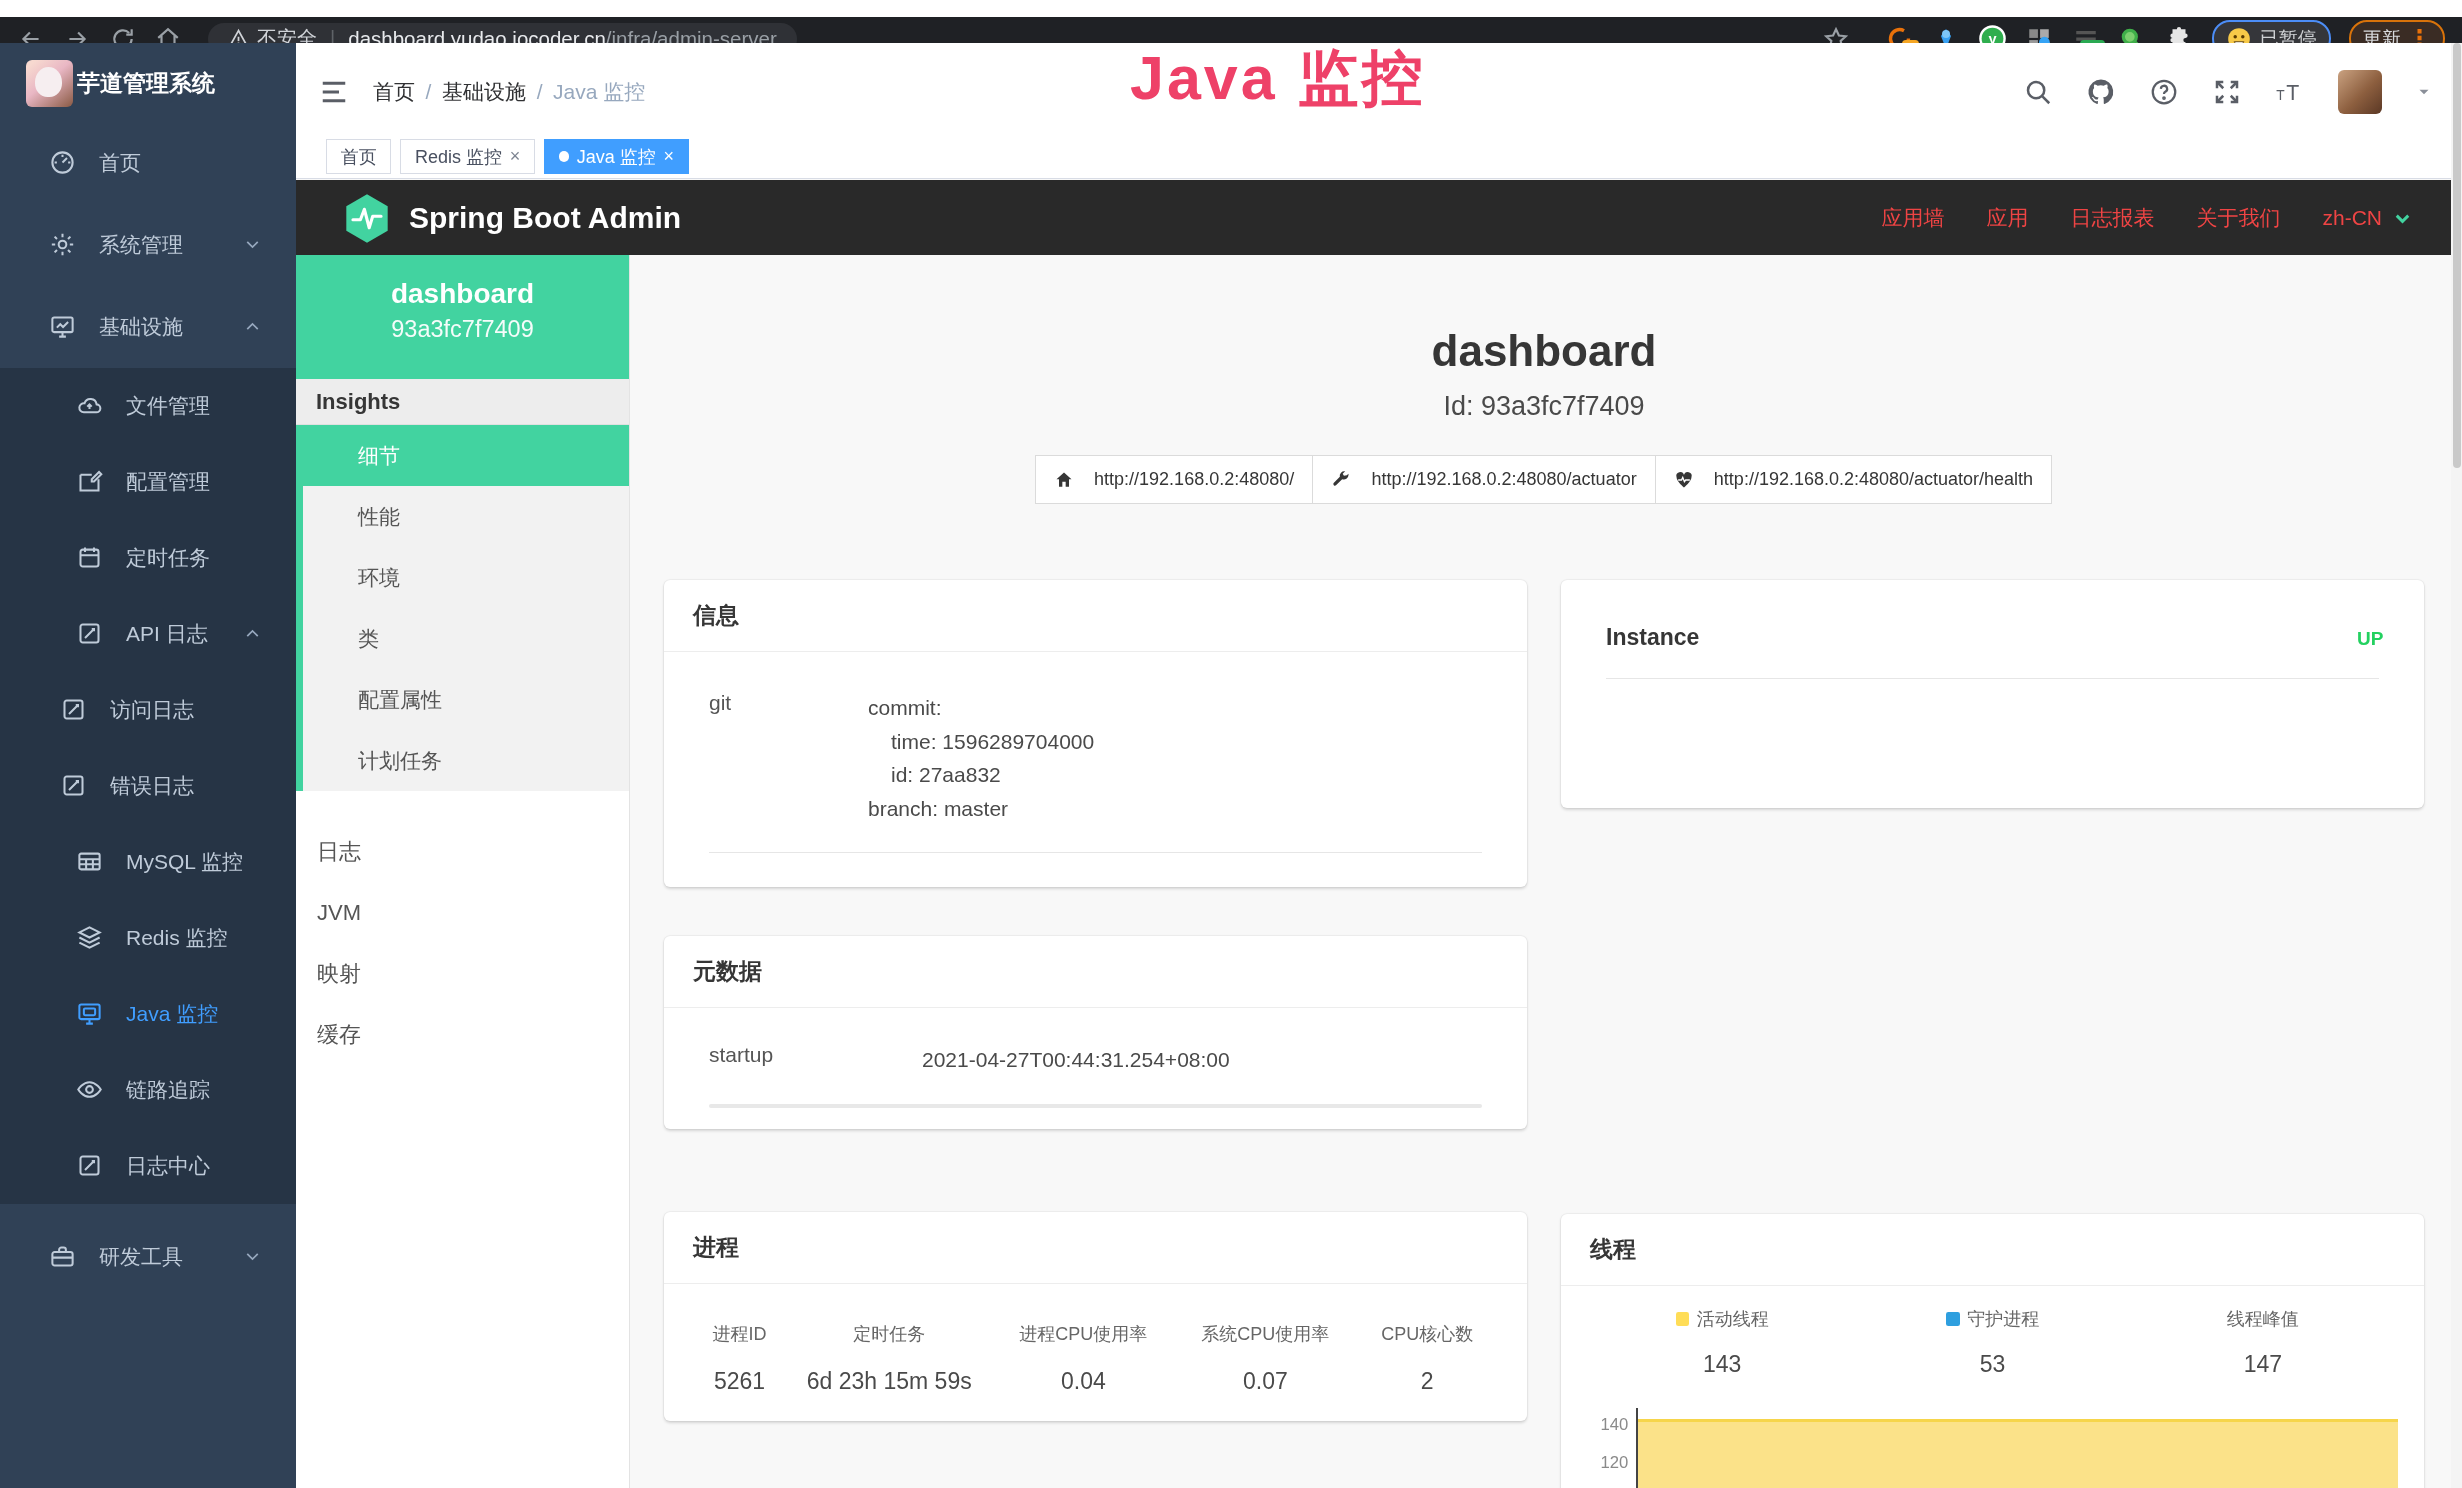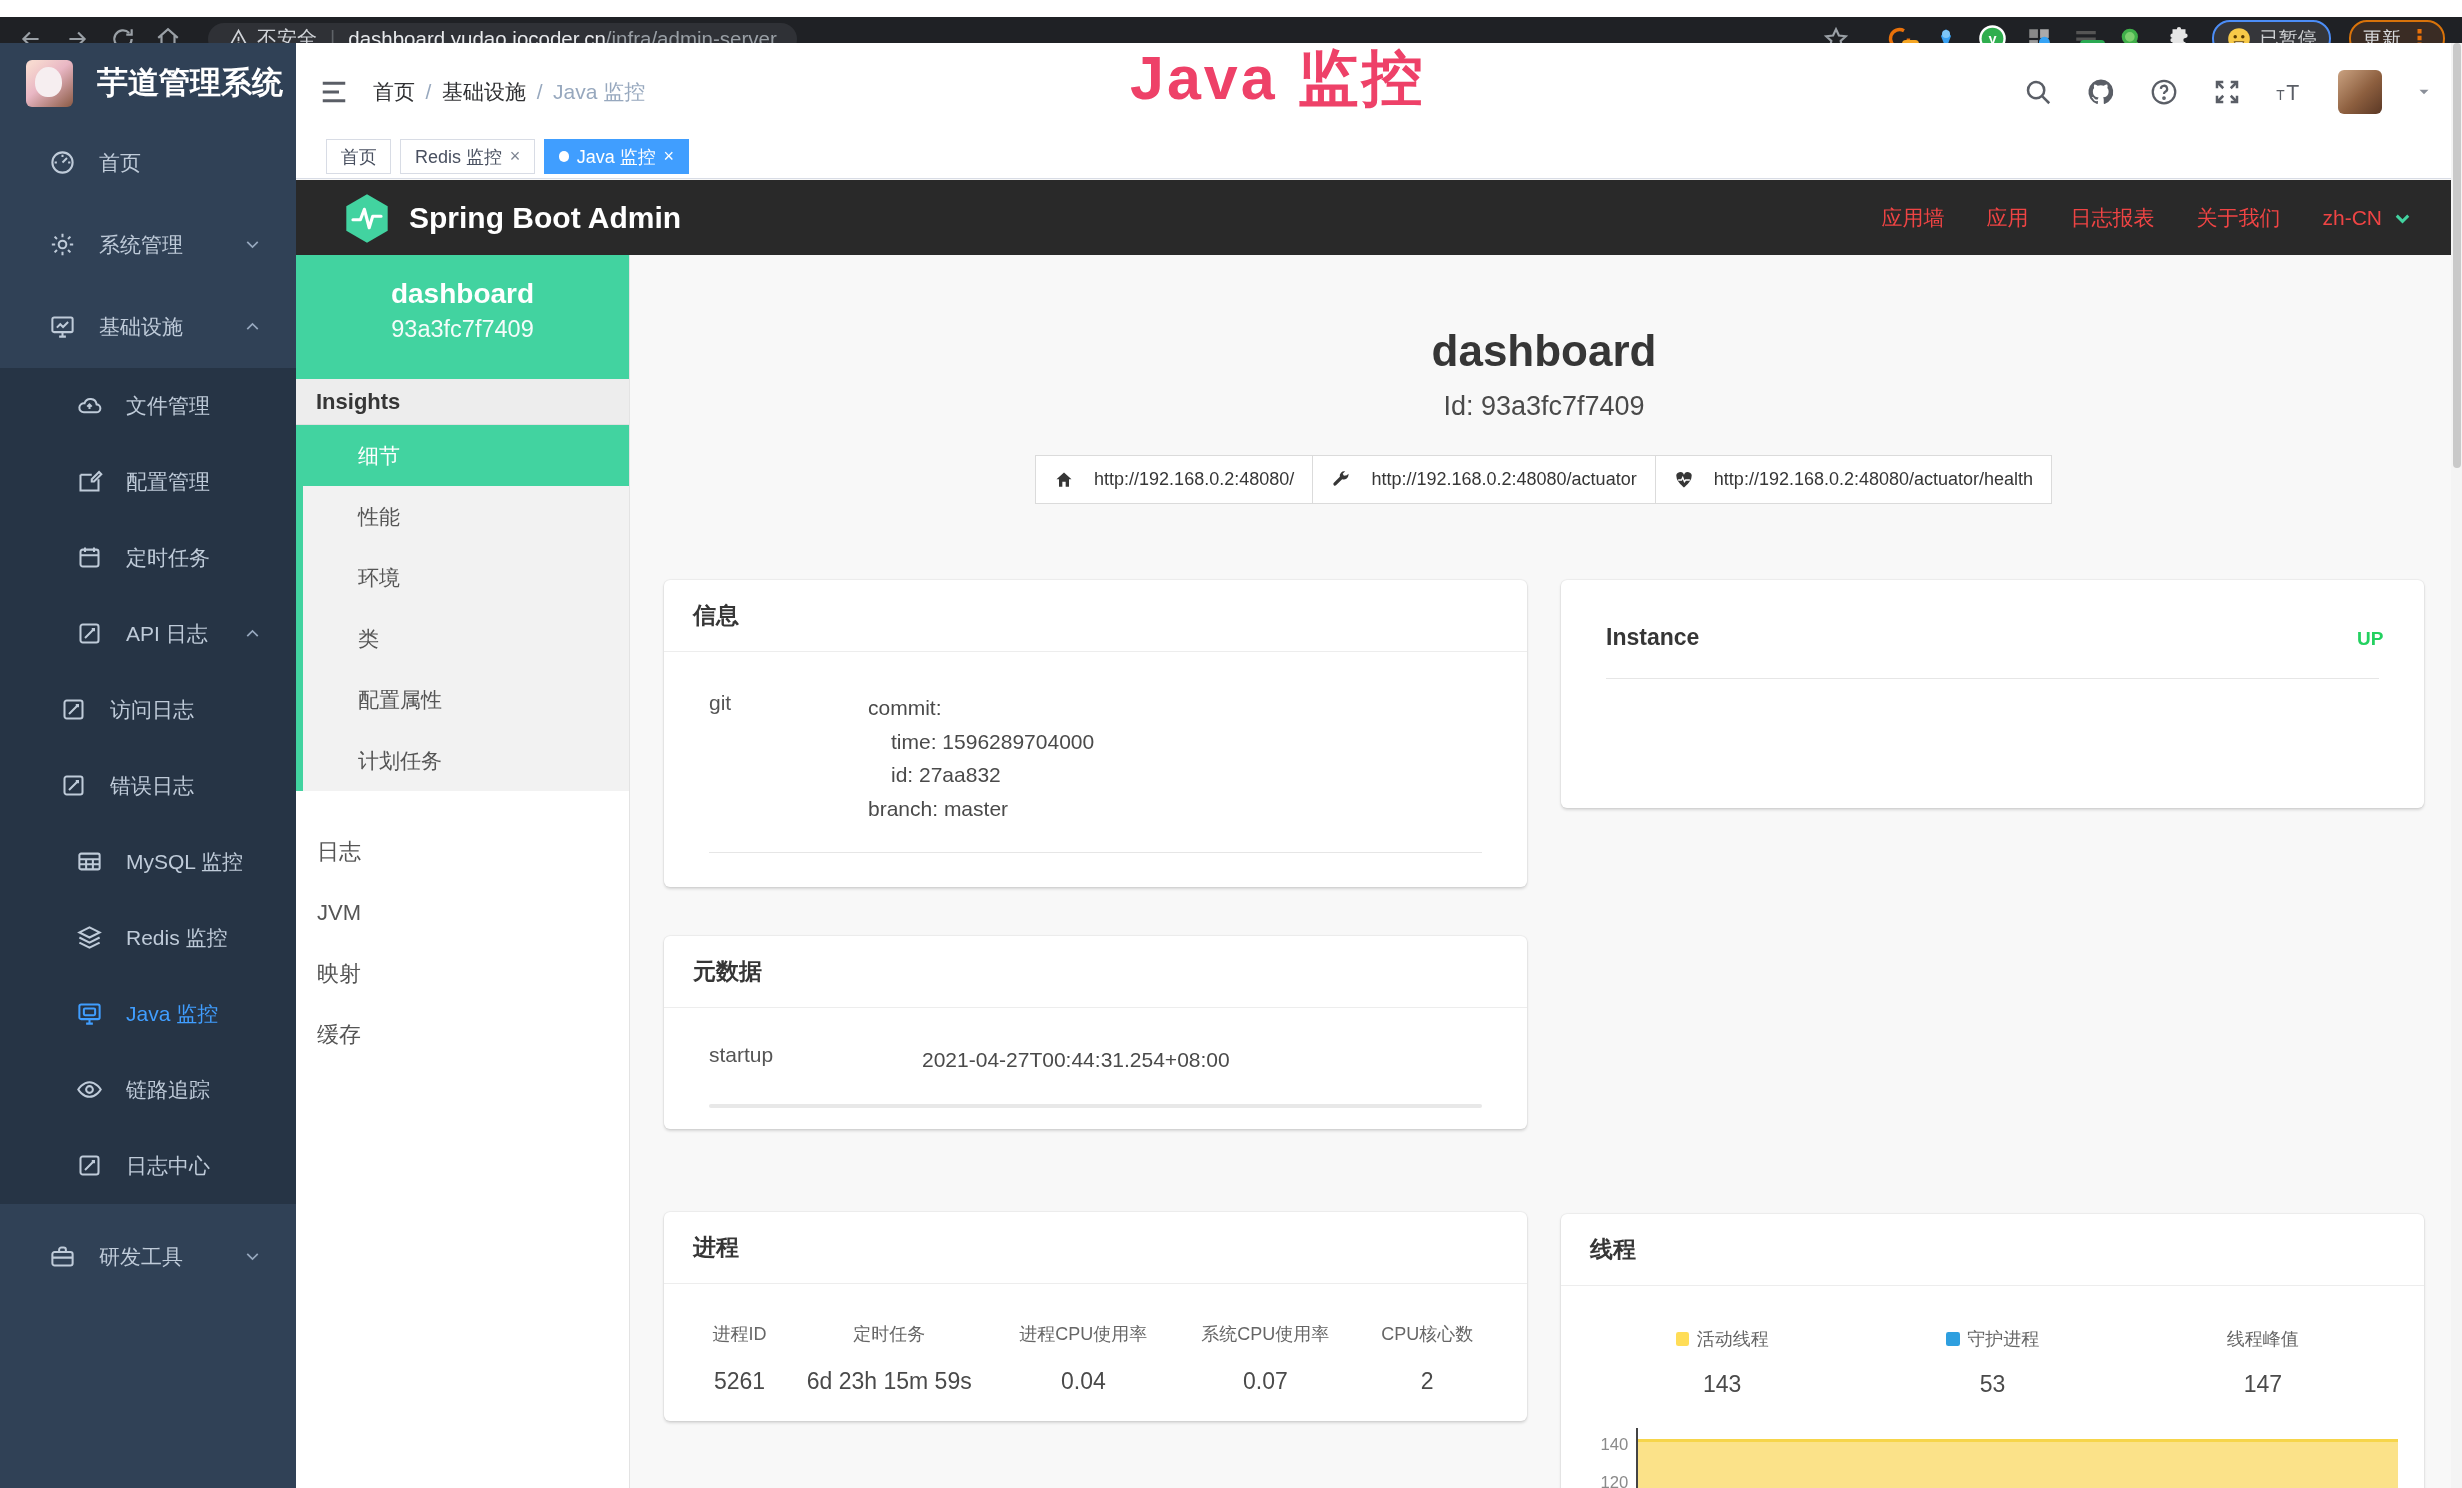--- a/index.html
+++ b/index.html
@@ -21,21 +21,21 @@
   .pill { display:flex; align-items:center; gap:7.6px; margin-left:18px; border-radius:18px; padding:3.8px 12px; flex:0 0 auto; }
   .pill.paused { border:2.3px solid #4c8df6; background:#35363a; color:#cfd1d4; font-size:19px; }
   .pill.update { border:2.3px solid #d9730a; background:#3a2c24; color:#d7d9dc; font-size:19px; }
   .dots { color:#e8710a; font-size:23px; font-weight:bold; letter-spacing:0; line-height:0.55; text-align:center; }
 
   
   .admin-sidebar { position:absolute; left:0; top:43px; width:296px; height:1445px; background:#304156; color:#bfcbd9; }
   .logo-row { display:flex; align-items:center; padding:16.7px 0 15px 26px; }
   .logo-img { width:47px; height:47px; border-radius:6px; background:linear-gradient(140deg,#f7d9d0 10%,#e9b7c4 45%,#8a5a44 100%); position:relative; overflow:hidden; flex:0 0 auto; }
   .logo-img::after { content:""; position:absolute; left:9px; top:7.6px; width:27px; height:30px; background:#f6eef0; border-radius:50% 50% 46% 46%; }
-  .logo-title { font-size:31px; font-weight:bold; color:#fff; margin-left:24px; }
+  .logo-title { font-size:23px; font-weight:bold; color:#fff; margin-left:4px; }
   .menu-item { height:82px; display:flex; align-items:center; padding-left:49px; font-size:21px; cursor:pointer; position:relative; }
   .menu-item .mi { width:27px; height:27px; margin-right:23px; color:#bfcbd9; flex:0 0 auto; }
   .menu-item .chev { position:absolute; right:33px; color:#97a8be; }
   .submenu { background:#263445; }
   .submenu .menu-item { height:76px; padding-left:76px; }
   .submenu .menu-item.nested { padding-left:60px; }
   .menu-item.active, .menu-item.active .mi { color:#409eff; }
   .dev-tools { margin-top:12px; }
 
   
@@ -108,21 +108,21 @@
 
   .meta-body { padding:35px 30px 29px; }
 
   .proc-body { padding:27px 27px 33px; }
   .proc-table { width:100%; border-collapse:collapse; }
   .proc-table th { font-size:18px; color:#666; font-weight:normal; text-align:center; padding:10.6px 3px; }
   .proc-table td { font-size:23px; color:#4a4a4a; text-align:center; padding:12px 3px; }
 
   .thr-body { padding:21px 26px 0; }
   .legend-row { display:flex; }
-  .legend-cell { flex:1; text-align:center;margin-top:20px; }
+  .legend-cell { flex:1; text-align:center; }
   .legend-line { display:inline-flex; align-items:center; gap:7.6px; font-size:18px; color:#666; }
   .sq { width:13.7px; height:13.7px; border-radius:2.3px; display:inline-block; }
   .legend-val { font-size:23px; color:#4a4a4a; margin-top:20px; }
   .chart { display:flex; margin-top:30px; height:99px; }
   .yaxis { width:49px; display:flex; flex-direction:column; align-items:flex-end; padding-right:7.6px; font-size:16.7px; color:#8a8a8a; position:relative; }
   .yaxis .tick { position:absolute; right:7.6px; transform:translateY(-50%); }
   .plot { flex:1; position:relative; border-left:2.3px solid #444; }
   .area { position:absolute; left:0; right:0; top:10.6px; bottom:-7.6px; background:#fbe289; border-top:3px solid #f6d54a; }
 
   .win-scrollbar { position:absolute; right:0; top:43px; width:10.6px; height:1445px; background:#f4f4f4; }

